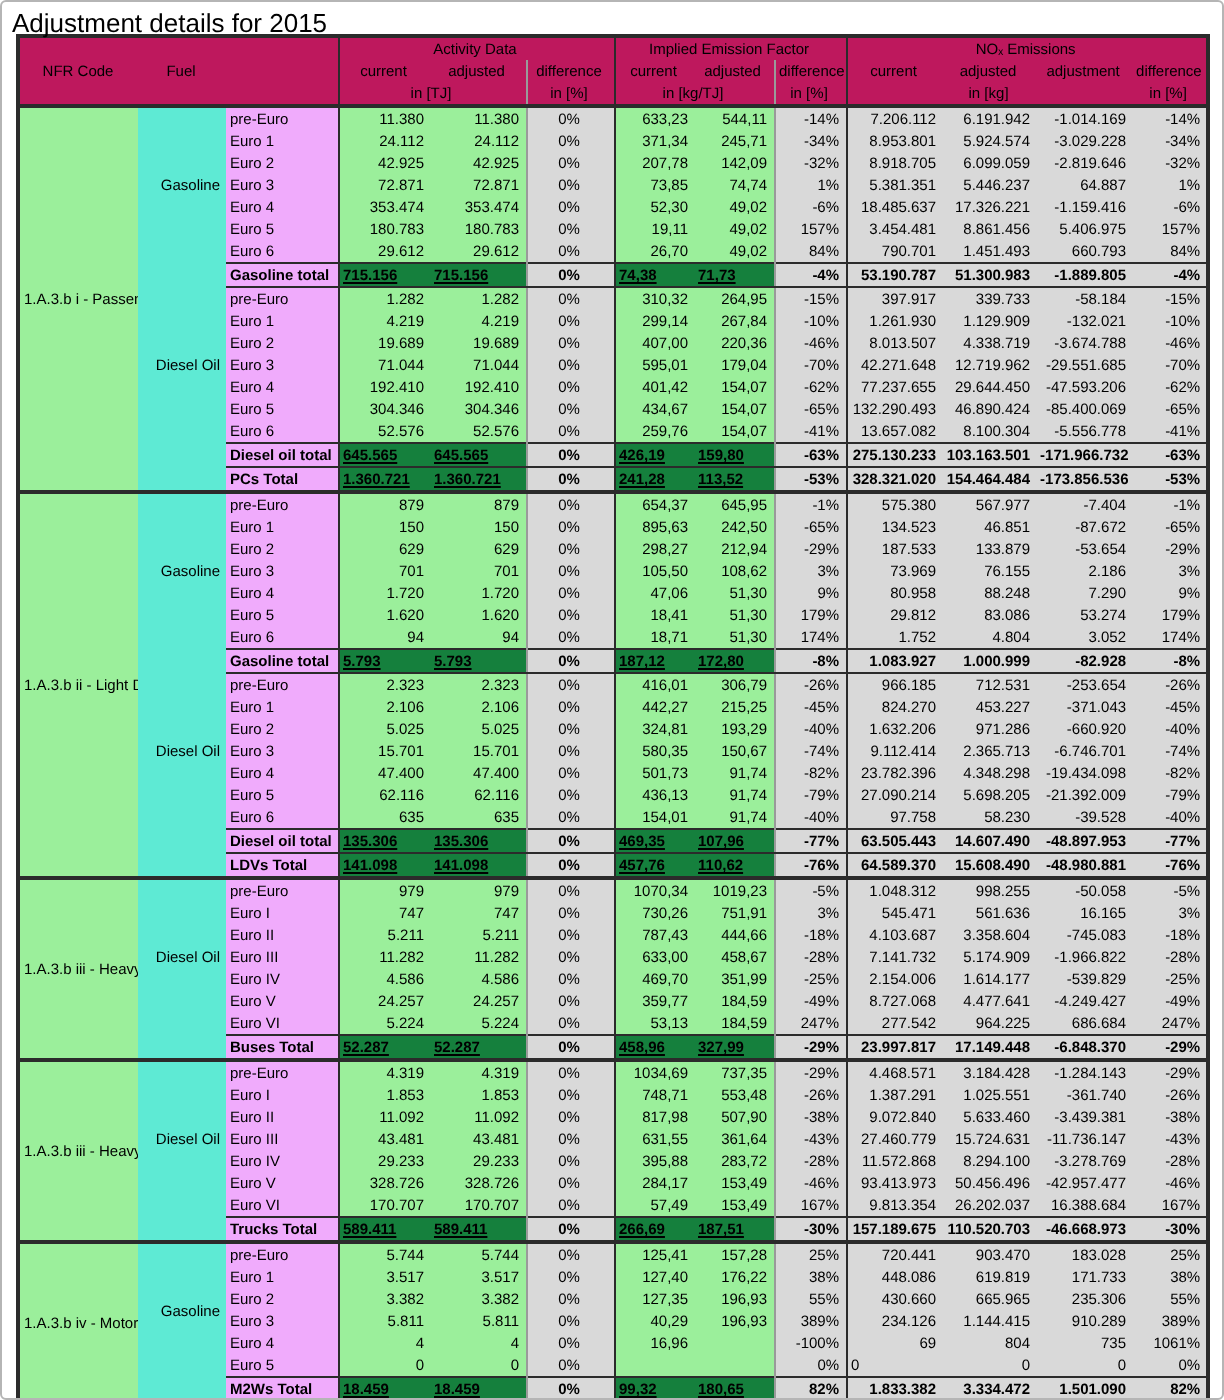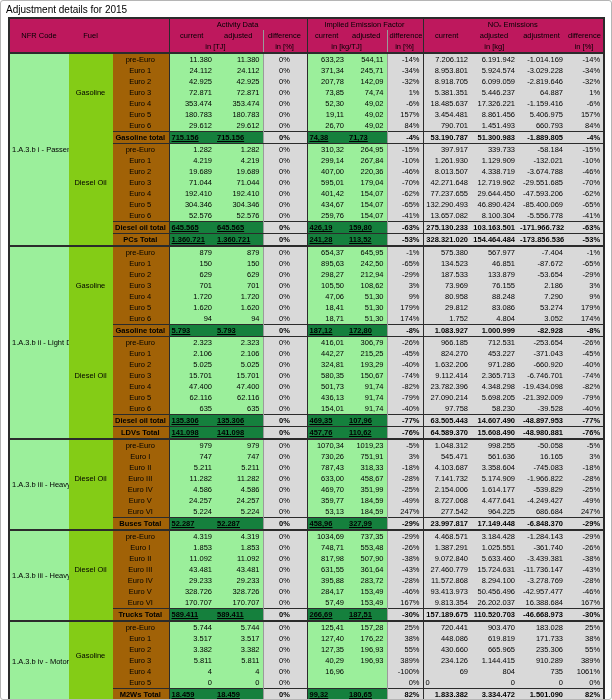--- a/index.html
+++ b/index.html
@@ -1,29 +1,29 @@
 <!DOCTYPE html>
 <html><head>
 <meta charset="utf-8">
 <style>
   html,body{margin:0;padding:0;background:#fff;font-family:"Liberation Sans","DejaVu Sans",sans-serif;}
   .frame{width:612px;height:700px;box-sizing:border-box;border:1px solid #b5b5b5;border-radius:3px;background:#fff;overflow:hidden;}
-  .page-title{font-size:10px;color:#000;padding:3px 0 2px 5px;height:11px;}
+  .page-title{font-size:13px;color:#000;padding:3px 0 2px 5px;height:11px;}
   table.grid{border-collapse:collapse;table-layout:fixed;margin-left:7px;width:597px;border:2px solid #2b2b2b;}
   table.grid td,table.grid th{padding:0 3px 0 2px;font-size:7.5px;line-height:11px;height:11px;overflow:hidden;white-space:nowrap;color:#000;font-weight:normal;box-sizing:border-box;}
   thead th{background:#be185d;font-weight:bold;text-align:center;}
   thead{border-bottom:1px solid #2b2b2b;}
   th.h-nfr{text-align:center;}
   th.h-fuel{text-align:center;padding-left:4px;}
   td.c-green{background:#9bef9b;text-align:right;}
   td.c-gray{background:#d9d9d9;text-align:right;}
   td.c-graycenter{background:#d9d9d9;text-align:center;}
   td.nfr{background:#9bef9b;text-align:center;font-weight:bold;white-space:pre-line;line-height:9px;vertical-align:middle;}
-  td.fuel{background:#84cc16;text-align:center;vertical-align:middle;}
-  td.klass{background:#a16207;text-align:center;padding-left:4px;}
+  td.fuel{background:#5eead4;text-align:right;vertical-align:middle;}
+  td.klass{background:#f0abfc;text-align:left;padding-left:4px;}
   tr.total td{font-weight:bold;}
   tr.total td.v-white{background:#15803d;text-decoration:underline;}
   tr.total td.bt{border-top:1px solid #2b2b2b;border-bottom:1px solid #2b2b2b;}
   .bl-dark{border-left:1px solid #2b2b2b;}
   .bl-lite{border-left:1px solid #9a9a9a;}
   tbody.section{border-top:2px solid #2b2b2b;}
   td.align-left{text-align:left;padding-left:1px;}
 </style>
 </head>
 <body>
@@ -571,21 +571,21 @@
           <td class="c-gray">561.636</td>
           <td class="c-gray">16.165</td>
           <td class="c-gray">3%</td>
         </tr>
         <tr>
           <td class="klass">Euro II</td>
           <td class="c-green bl-dark">5.211</td>
           <td class="c-green">5.211</td>
           <td class="c-graycenter bl-lite">0%</td>
           <td class="c-green bl-dark">787,43</td>
-          <td class="c-green">318,33</td>
+          <td class="c-green">444,66</td>
           <td class="c-gray bl-lite">-18%</td>
           <td class="c-gray bl-dark">4.103.687</td>
           <td class="c-gray">3.358.604</td>
           <td class="c-gray">-745.083</td>
           <td class="c-gray">-18%</td>
         </tr>
         <tr>
           <td class="klass">Euro III</td>
           <td class="c-green bl-dark">11.282</td>
           <td class="c-green">11.282</td>

